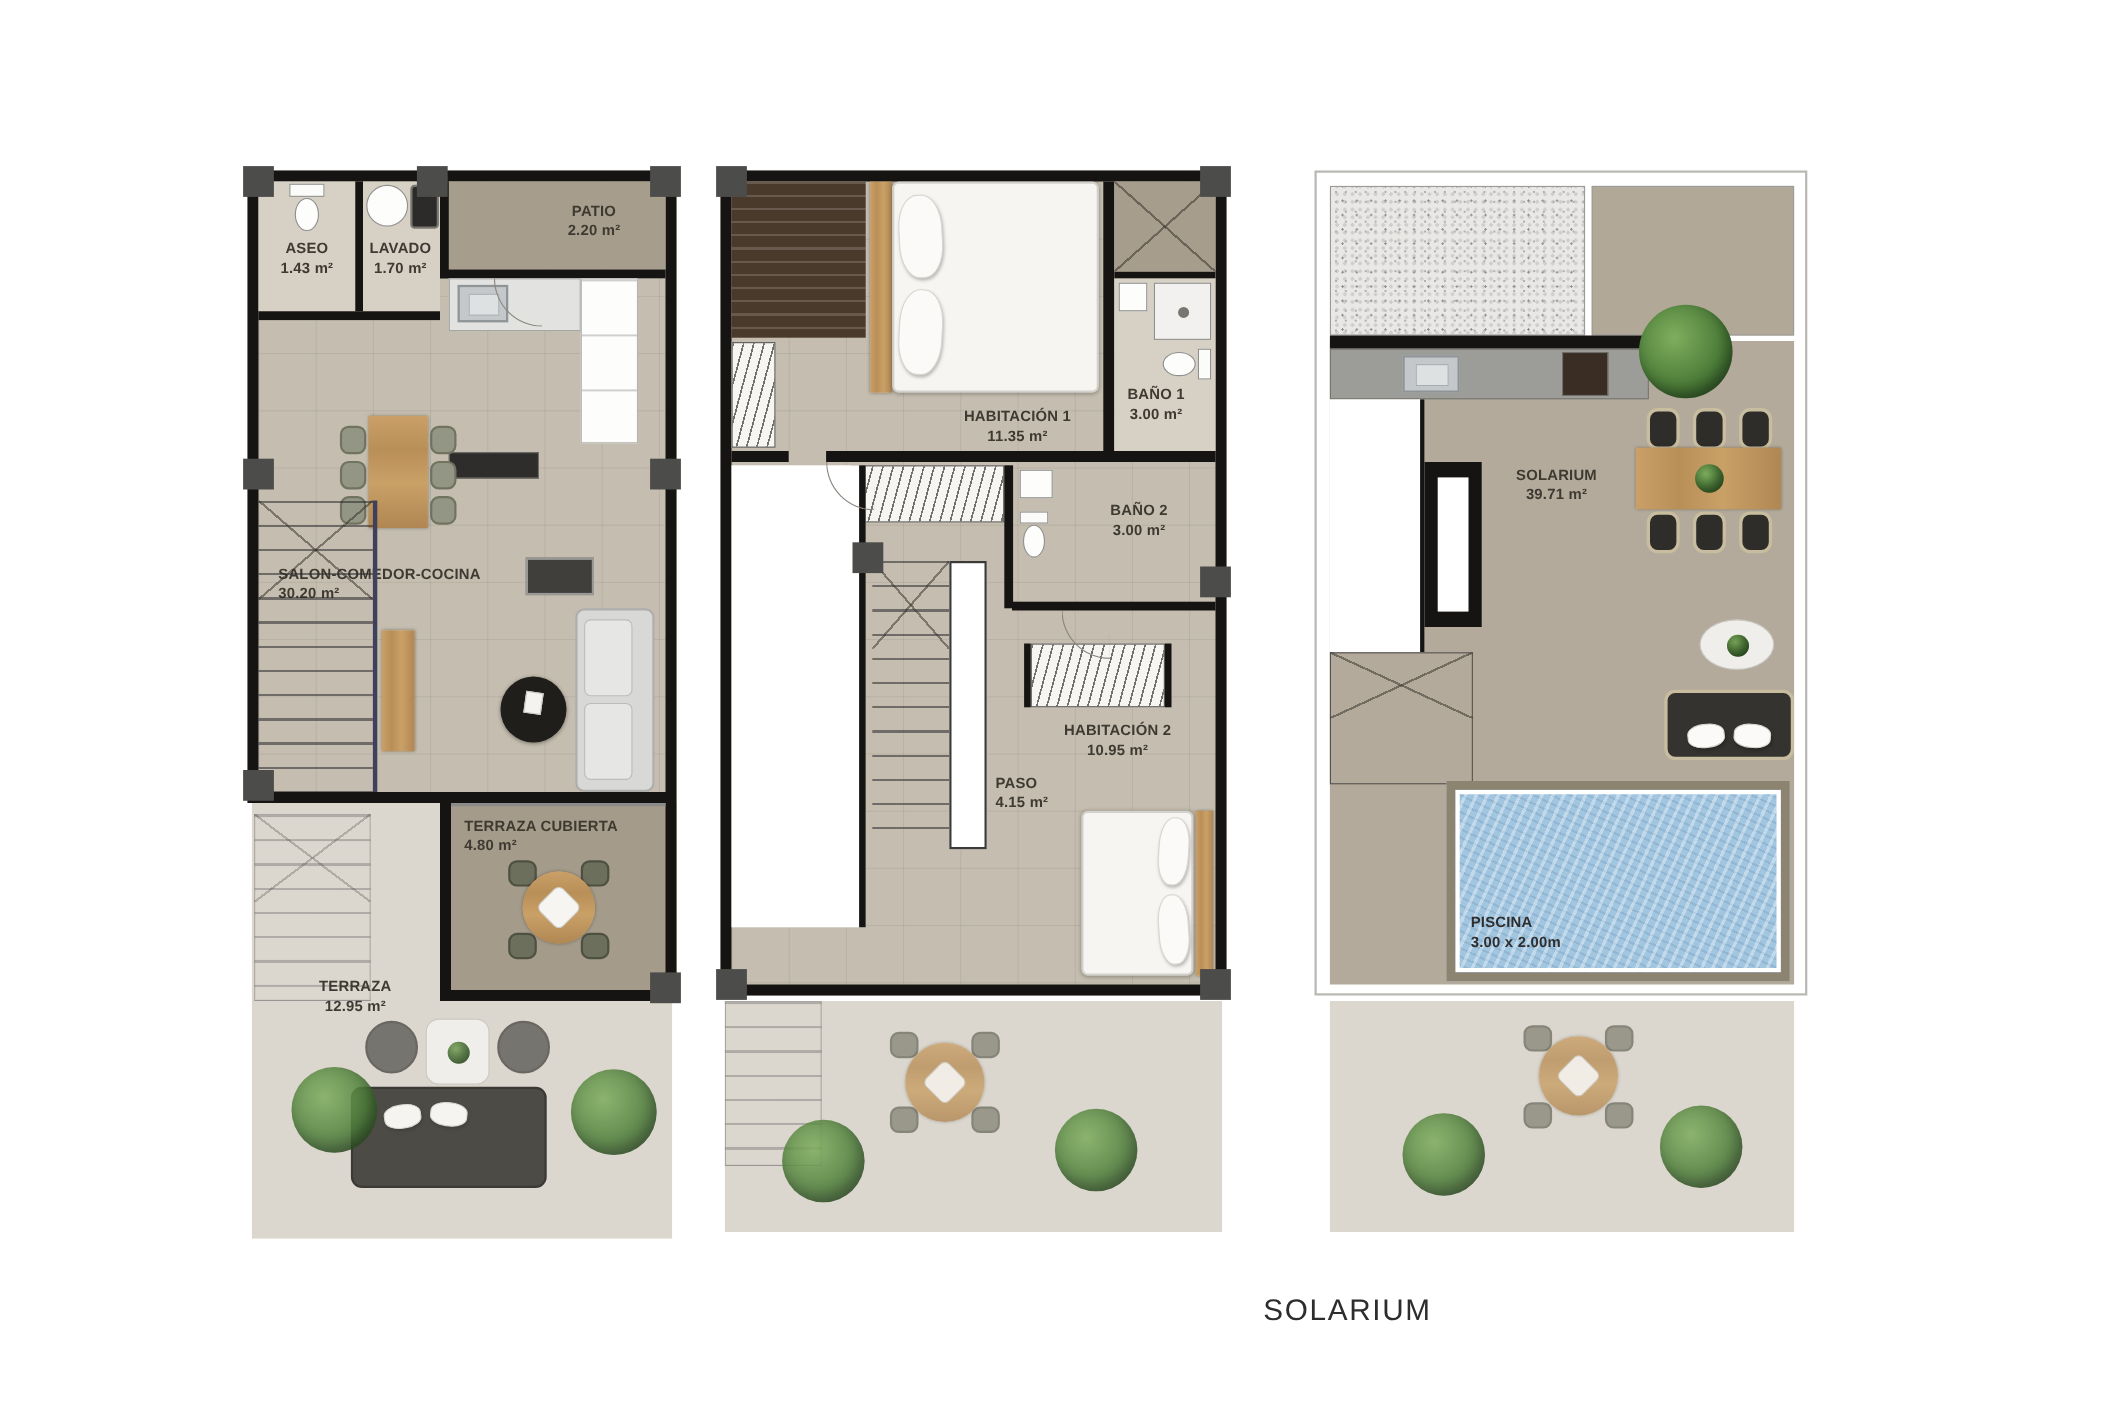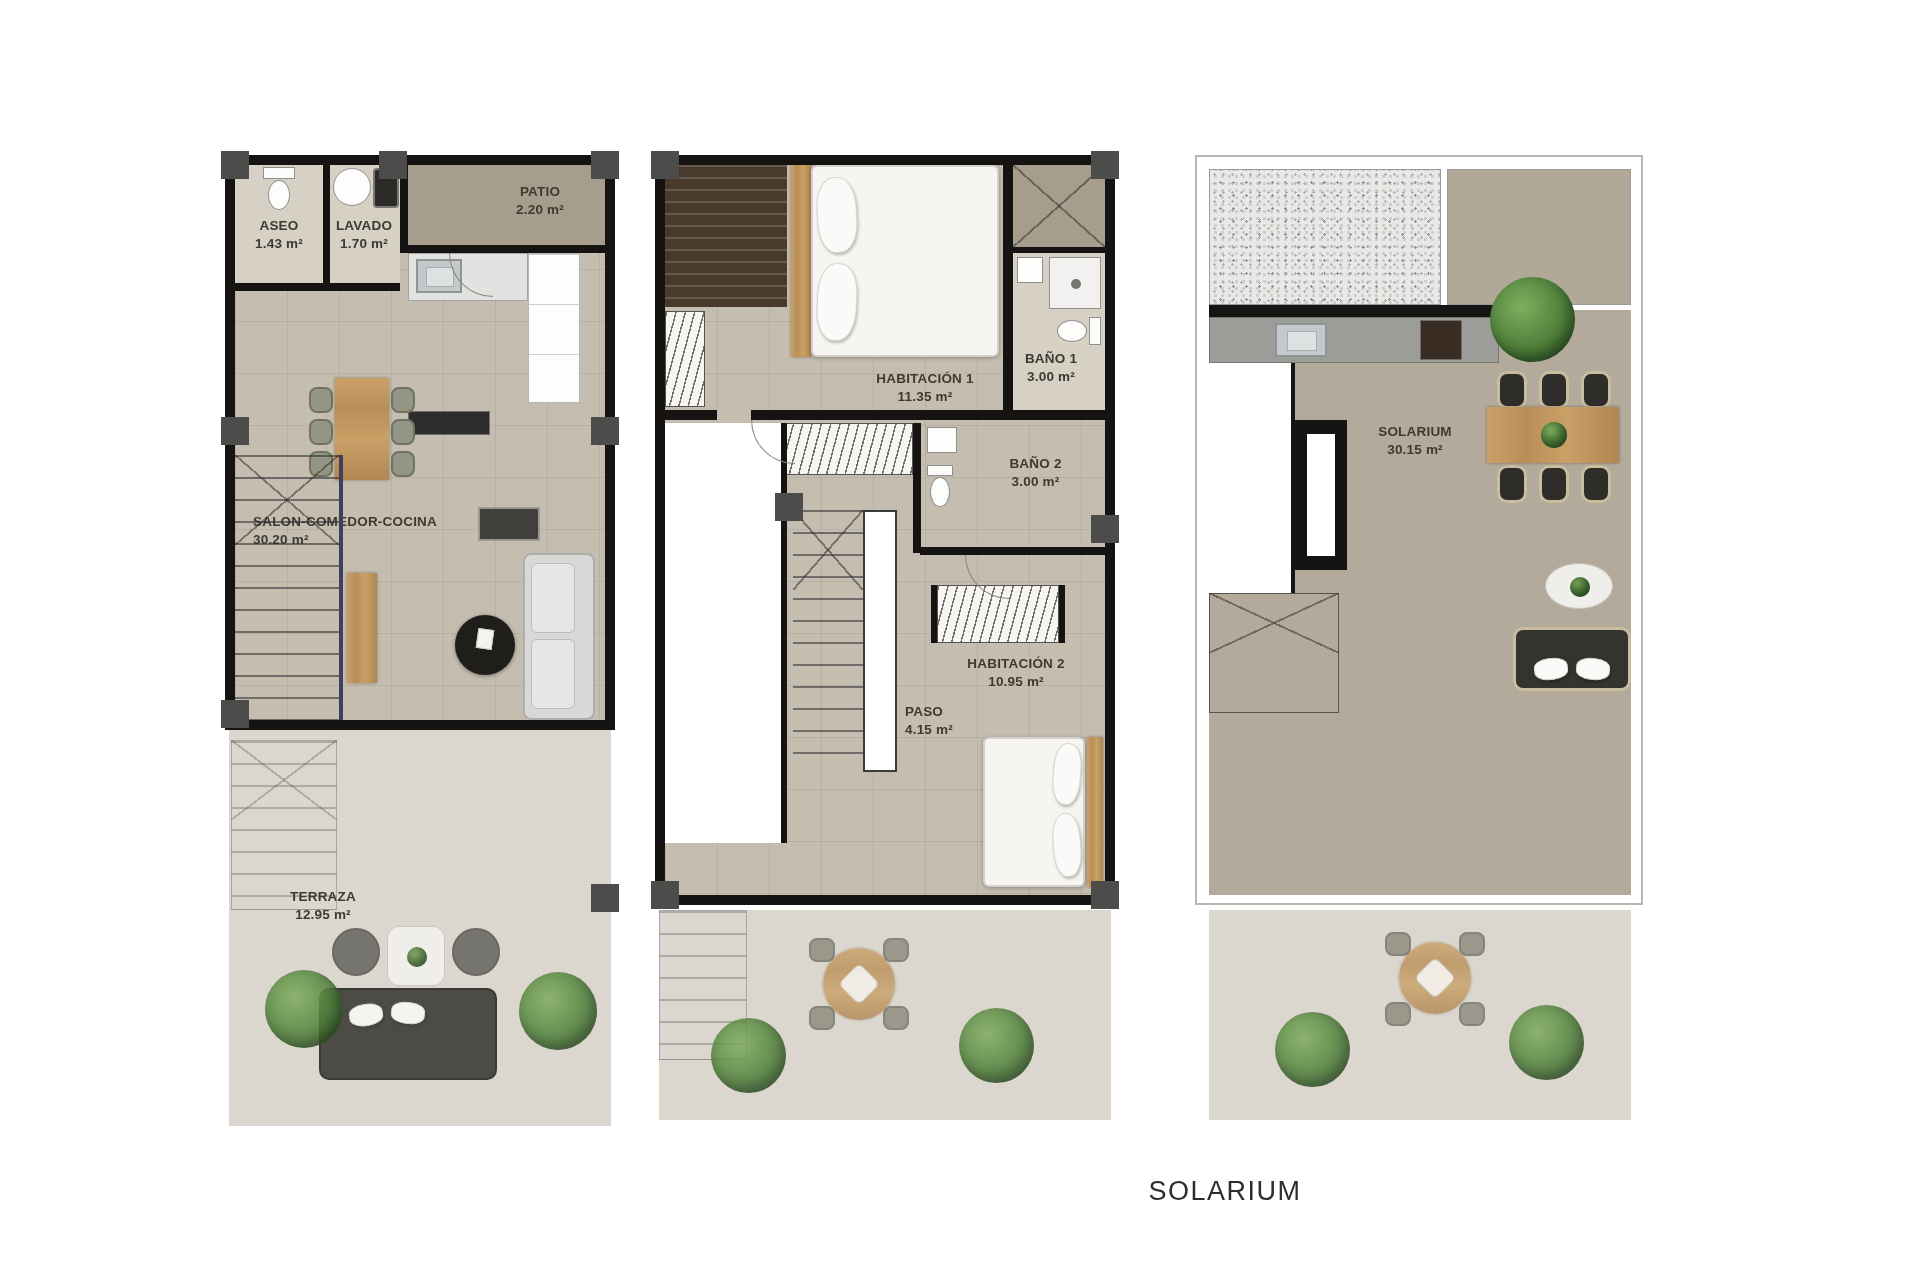--- a/index.html
+++ b/index.html
@@ -79,20 +79,33 @@
         <div class="pillow" style="left:70px;top:12px;width:34px;height:22px;transform:rotate(6deg)"></div>
       </div>
       <div class="plant" style="left:36px;top:240px;width:78px;height:78px;opacity:.85"></div>
       <div class="plant" style="left:290px;top:242px;width:78px;height:78px;opacity:.85"></div>
       <div class="rl" style="left:44px;top:158px;width:100px">
         <span>TERRAZA</span>
         <span>12.95 m²</span>
       </div>
     </div>
 
+    <div class="darkfloor" style="left:175px;top:575px;width:215px;height:180px;border-left:10px solid #161412;border-right:10px solid #161412;border-bottom:10px solid #161412;background:#a59b8a">
+      <div style="left:0;top:0;width:195px;height:3px;background:#8b8b89"></div>
+      <div class="rl la" style="left:12px;top:12px;width:160px">
+        <span>TERRAZA CUBIERTA</span>
+        <span>4.80 m²</span>
+      </div>
+      <div class="ochair" style="left:52px;top:52px;width:26px;height:24px"></div>
+      <div class="ochair" style="left:118px;top:52px;width:26px;height:24px"></div>
+      <div class="ochair" style="left:52px;top:118px;width:26px;height:24px"></div>
+      <div class="ochair" style="left:118px;top:118px;width:26px;height:24px"></div>
+      <div class="woodh" style="left:65px;top:62px;width:66px;height:66px;border-radius:50%"></div>
+      <div style="left:83px;top:80px;width:30px;height:30px;background:#f6f5f2;border:1px solid #cfcdc7;border-radius:6px;transform:rotate(45deg)"></div>
+    </div>
 
     <div class="box grid" style="left:0;top:0;width:390px;height:575px">
 
       <div class="bathfloor" style="left:0;top:0;width:88px;height:118px"></div>
       <div class="wall" style="left:88px;top:0;width:7px;height:118px"></div>
       <div class="bathfloor" style="left:95px;top:0;width:70px;height:118px"></div>
       <div class="wall" style="left:0;top:118px;width:165px;height:8px"></div>
       <div class="wc-tank" style="left:28px;top:2px;width:32px;height:12px"></div>
       <div class="wc-bowl" style="left:33px;top:15px;width:22px;height:30px"></div>
       <div style="left:98px;top:3px;width:38px;height:38px;background:#fdfdfc;border:1.5px solid #8f8f8d;border-radius:50%"></div>
@@ -278,38 +291,44 @@
 
     <div style="left:14px;top:208px;width:86px;height:230px;background:#ffffff;border-right:4px solid #161412"></div>
     <div style="left:100px;top:265px;width:52px;height:150px;background:#161412">
       <div style="left:12px;top:14px;width:28px;height:122px;background:#ffffff"></div>
     </div>
     <div class="steps" style="left:14px;top:438px;width:130px;height:120px;background:#b3aa9b;border:1.5px solid #55534e"></div>
     <div class="xcross" style="left:14px;top:438px;width:130px;height:60px"></div>
 
     <div class="rl" style="left:150px;top:268px;width:140px">
       <span>SOLARIUM</span>
-      <span>30.15 m²</span>
+      <span>39.71 m²</span>
     </div>
 
     <div class="wchair" style="left:302px;top:216px;width:30px;height:38px"></div>
     <div class="wchair" style="left:344px;top:216px;width:30px;height:38px"></div>
     <div class="wchair" style="left:386px;top:216px;width:30px;height:38px"></div>
     <div class="wchair" style="left:302px;top:310px;width:30px;height:38px"></div>
     <div class="wchair" style="left:344px;top:310px;width:30px;height:38px"></div>
     <div class="wchair" style="left:386px;top:310px;width:30px;height:38px"></div>
     <div class="wood" style="left:292px;top:252px;width:132px;height:56px">
       <div class="plant" style="left:54px;top:15px;width:26px;height:26px"></div>
     </div>
 
     <div style="left:350px;top:408px;width:68px;height:46px;background:#efeeea;border:1.5px solid #c8c6c0;border-radius:50%">
       <div class="plant" style="left:24px;top:13px;width:20px;height:20px"></div>
     </div>
     <div class="sofa-d" style="left:318px;top:472px;width:118px;height:64px;border:3px solid #c9bd9f">
       <div class="pillow" style="left:18px;top:28px;width:34px;height:22px;transform:rotate(-6deg)"></div>
       <div class="pillow" style="left:60px;top:28px;width:34px;height:22px;transform:rotate(5deg)"></div>
     </div>
 
+    <div class="water" style="left:120px;top:555px;width:312px;height:182px;border:8px solid #8d8371;box-shadow:inset 0 0 0 4px #ffffff">
+      <div class="rl la" style="left:14px;top:112px;width:130px;color:#2e2e2e">
+        <span>PISCINA</span>
+        <span>3.00 x 2.00m</span>
+      </div>
+    </div>
   </div>
 
   <div class="caption" style="left:1025px">SOLARIUM</div>
 
 </div>
 
 </body></html>

